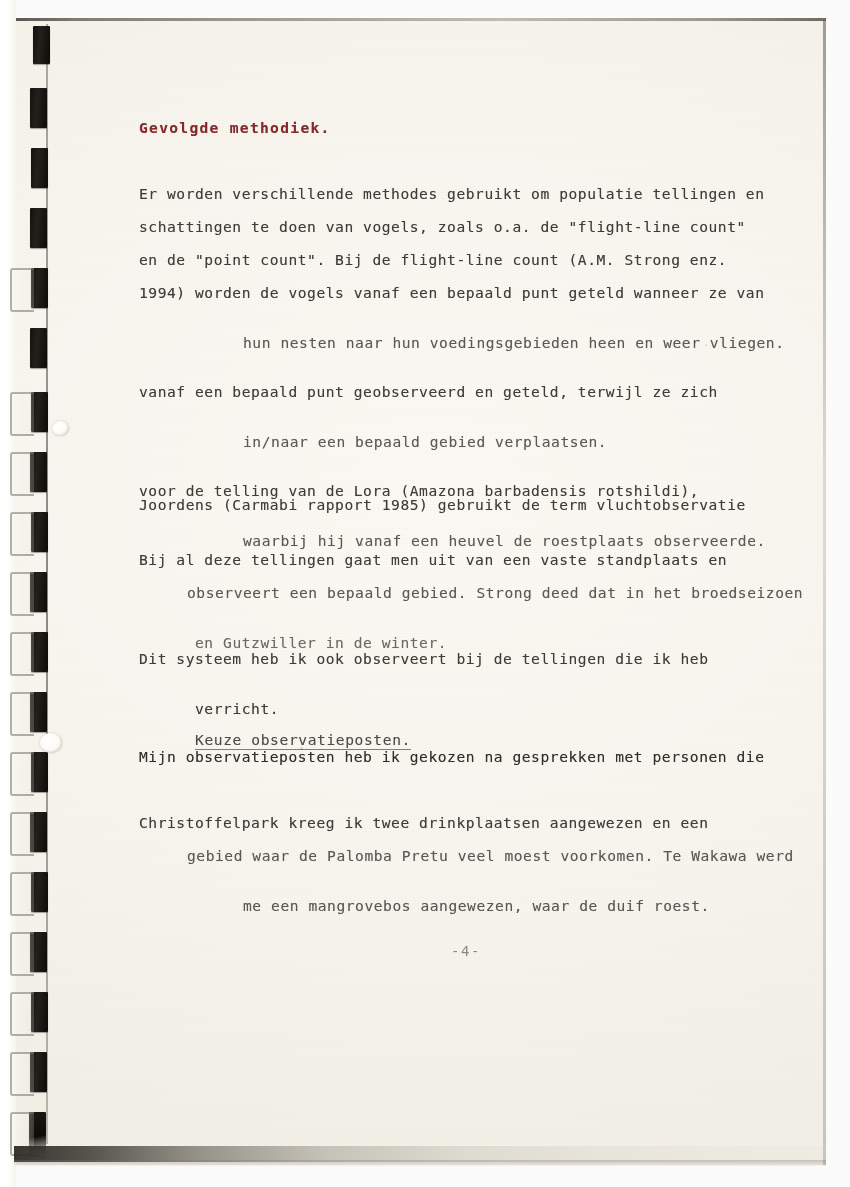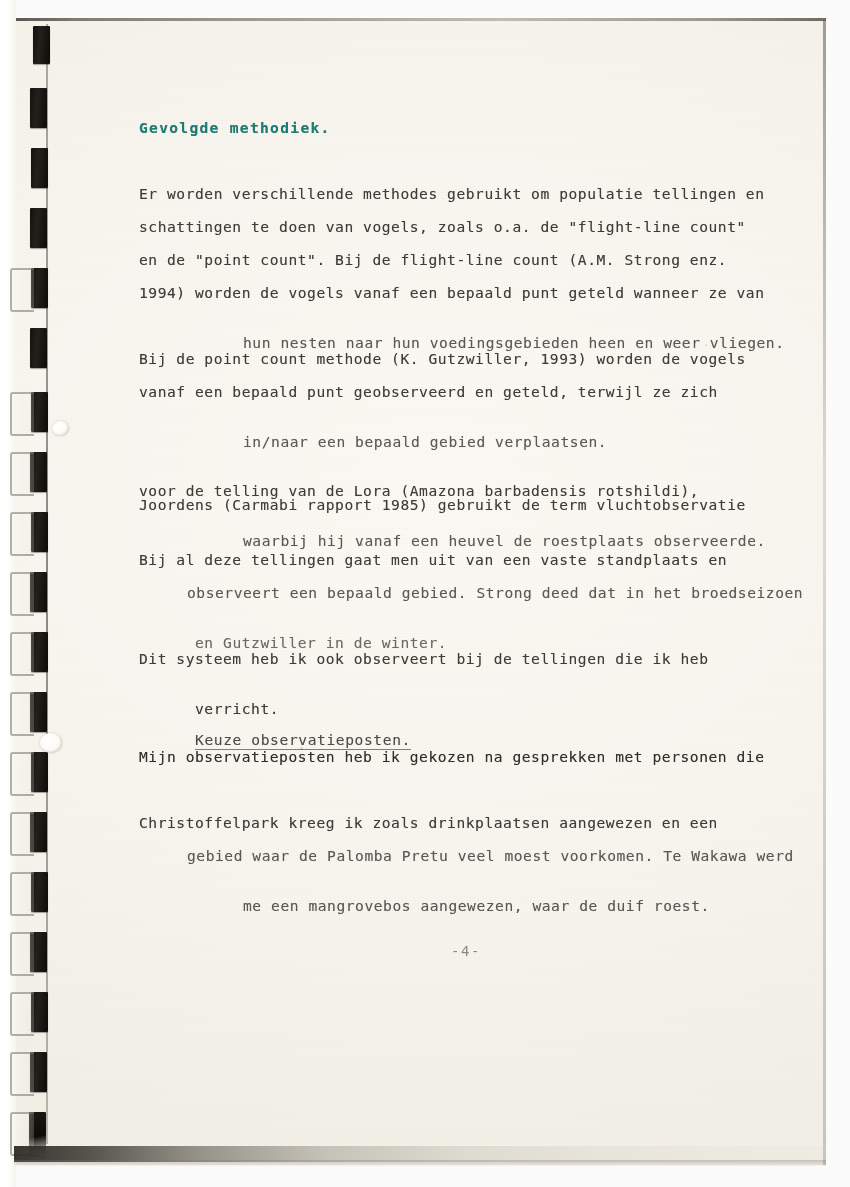--- a/index.html
+++ b/index.html
@@ -170,21 +170,21 @@
   .tline.just {
     display: flex;
     justify-content: space-between;
     white-space: pre;
   }
   .tline.just > span { white-space: pre; }
 
   .heading {
     font-weight: 700;
     letter-spacing: 1.3px;
-    color: #0f766e;
+    color: #7f1d1d;
     opacity: .94;
   }
   .subheading {
     letter-spacing: .6px;
     color: #201e1b;
     opacity: .9;
     border-bottom: 1.5px solid rgba(40,37,33,.72);
     display: inline-block;
     padding-bottom: 2px;
     line-height: 1.05;
@@ -236,23 +236,20 @@
     <div class="tline just" style="top:251px;">
       <span>en de "point count". Bij de flight-line count (A.M. Strong enz.</span>
     </div>
     <div class="tline just" style="top:284px;">
       <span>1994) worden de vogels vanaf een bepaald punt geteld wanneer ze van</span>
     </div>
     <div class="tline faded" style="top:317px;">
       <span>hun nesten naar hun voedingsgebieden heen en weer vliegen.</span>
     </div>
 
-    <div class="tline just" style="top:350px;">
-      <span>Bij de point count methode (K. Gutzwiller, 1993) worden de vogels</span>
-    </div>
     <div class="tline just" style="top:383px;">
       <span>vanaf een bepaald punt geobserveerd en geteld, terwijl ze zich</span>
     </div>
     <div class="tline faded" style="top:416px;">
       <span>in/naar een bepaald gebied verplaatsen.</span>
     </div>
 
     <div class="tline just" style="top:449px;margin-top:47px;">
       <span>Joordens (Carmabi rapport 1985) gebruikt de term vluchtobservatie</span>
     </div>
@@ -281,21 +278,21 @@
     </div>
 
     <div class="tline" style="top:714px;">
       <span class="subheading">Keuze observatieposten.</span>
     </div>
 
     <div class="tline just darker" style="top:748px;">
       <span>Mijn observatieposten heb ik gekozen na gesprekken met personen die</span>
     </div>
     <div class="tline just" style="top:814px;">
-      <span>Christoffelpark kreeg ik zoals drinkplaatsen aangewezen en een</span>
+      <span>Christoffelpark kreeg ik twee drinkplaatsen aangewezen en een</span>
     </div>
     <div class="tline just faded" style="top:847px;">
       <span>gebied waar de Palomba Pretu veel moest voorkomen. Te Wakawa werd</span>
     </div>
     <div class="tline faded" style="top:880px;">
       <span>me een mangrovebos aangewezen, waar de duif roest.</span>
     </div>
 
     <div class="pagenum" style="top:943px;">-4-</div>
   </div>

